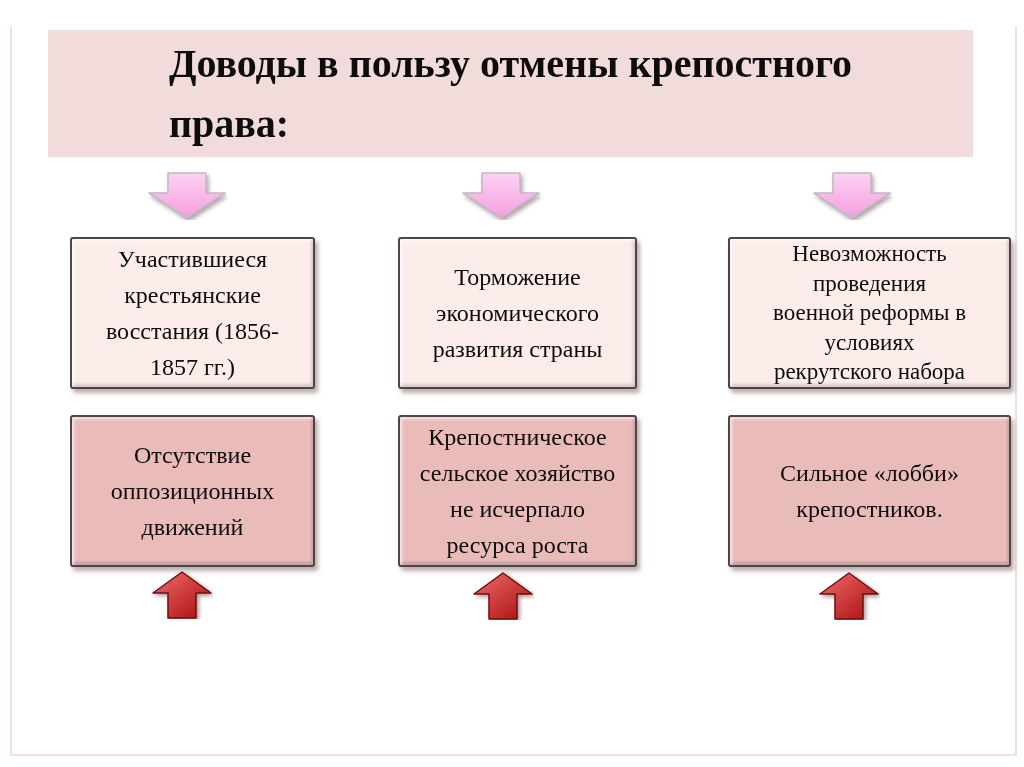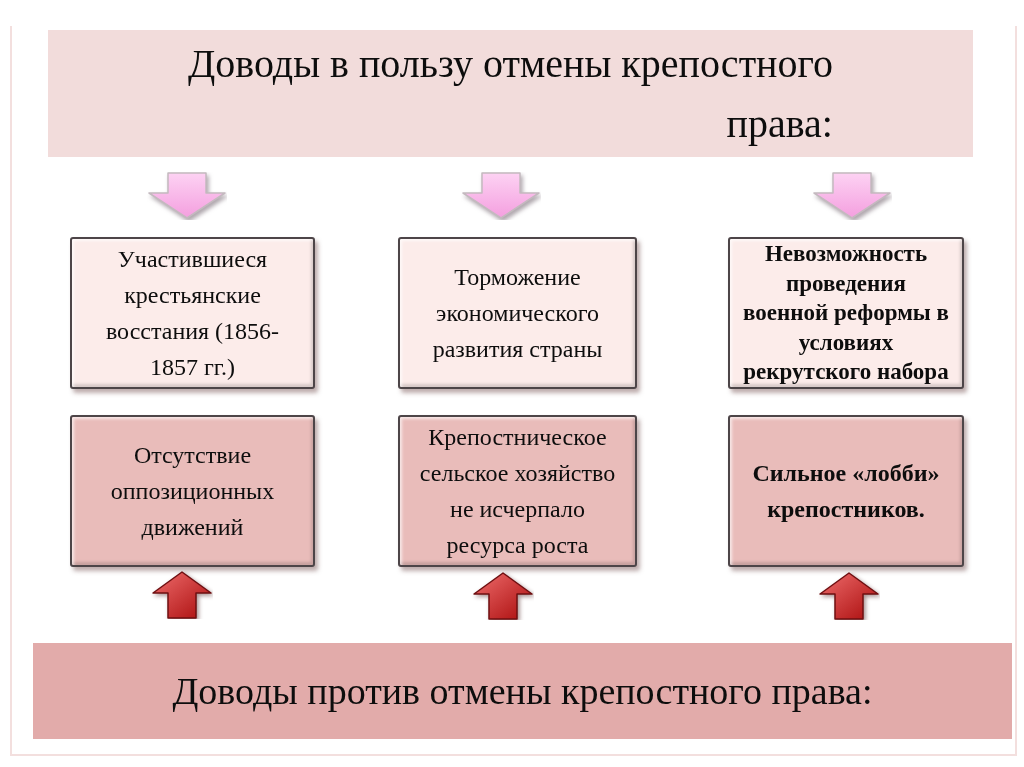--- a/index.html
+++ b/index.html
@@ -17,22 +17,22 @@
   .frame-left   { left: 10px;  top: 26px; width: 2px; height: 730px; }
   .frame-right  { left: 1015px; top: 26px; width: 2px; height: 730px; }
   .frame-bottom { left: 10px; top: 754px; width: 1007px; height: 2px; }
 
   
   .banner {
     position: absolute;
     display: flex;
     align-items: center;
     justify-content: center;
-    text-align: right;
-    font-weight: normal;
+    text-align: left;
+    font-weight: bold;
     white-space: pre-line;
   }
   .banner-top {
     left: 48px; top: 30px; width: 925px; height: 127px;
     background: #f2dcdb;
     font-size: 40px;
     line-height: 1.5;
   }
   .banner-bottom {
     left: 33px; top: 643px; width: 979px; height: 96px;
@@ -55,21 +55,21 @@
                 inset 2px 2px 3px rgba(255,255,255,0.65),
                 inset -2px -3px 3px rgba(0,0,0,0.15);
     font-size: 24px;
     line-height: 1.5;
     white-space: pre-line;
   }
   .row-for { top: 237px; background: #fcecea; }
   .row-against { top: 415px; background: #e9bcba; }
   .col-1 { left: 70px;  width: 245px; }
   .col-2 { left: 398px; width: 239px; }
-  .col-3 { left: 728px; width: 236px; font-weight: bold; }
+  .col-3 { left: 728px; width: 283px; }
   .tight { font-size: 23px; line-height: 1.28; }
 
   
   .arrow { position: absolute; }
   .down-1 { left: 147px; top: 172px; }
   .down-2 { left: 461px; top: 172px; }
   .down-3 { left: 812px; top: 172px; }
   .up-1 { left: 151px; top: 571px; }
   .up-2 { left: 472px; top: 572px; }
   .up-3 { left: 818px; top: 572px; }
@@ -187,17 +187,14 @@
       <defs>
         <linearGradient id="rg3" x1="0" y1="0" x2="1" y2="1">
           <stop offset="0" stop-color="#ef6d6d"></stop>
             <stop offset="1" stop-color="#a90b0b"></stop>
         </linearGradient>
       </defs>
       <polygon class="red-shape" points="31,1 60,22 45,22 45,47 17,47 17,22 2,22" fill="url(#rg3)" stroke="#6f0f11" stroke-width="1.5" stroke-linejoin="round"></polygon>
     </svg>
   </div>
 
-  <div class="banner banner-bottom">
-    <span>Доводы против отмены крепостного права:</span>
-  </div>
 
 </div>
 
 </body></html>

